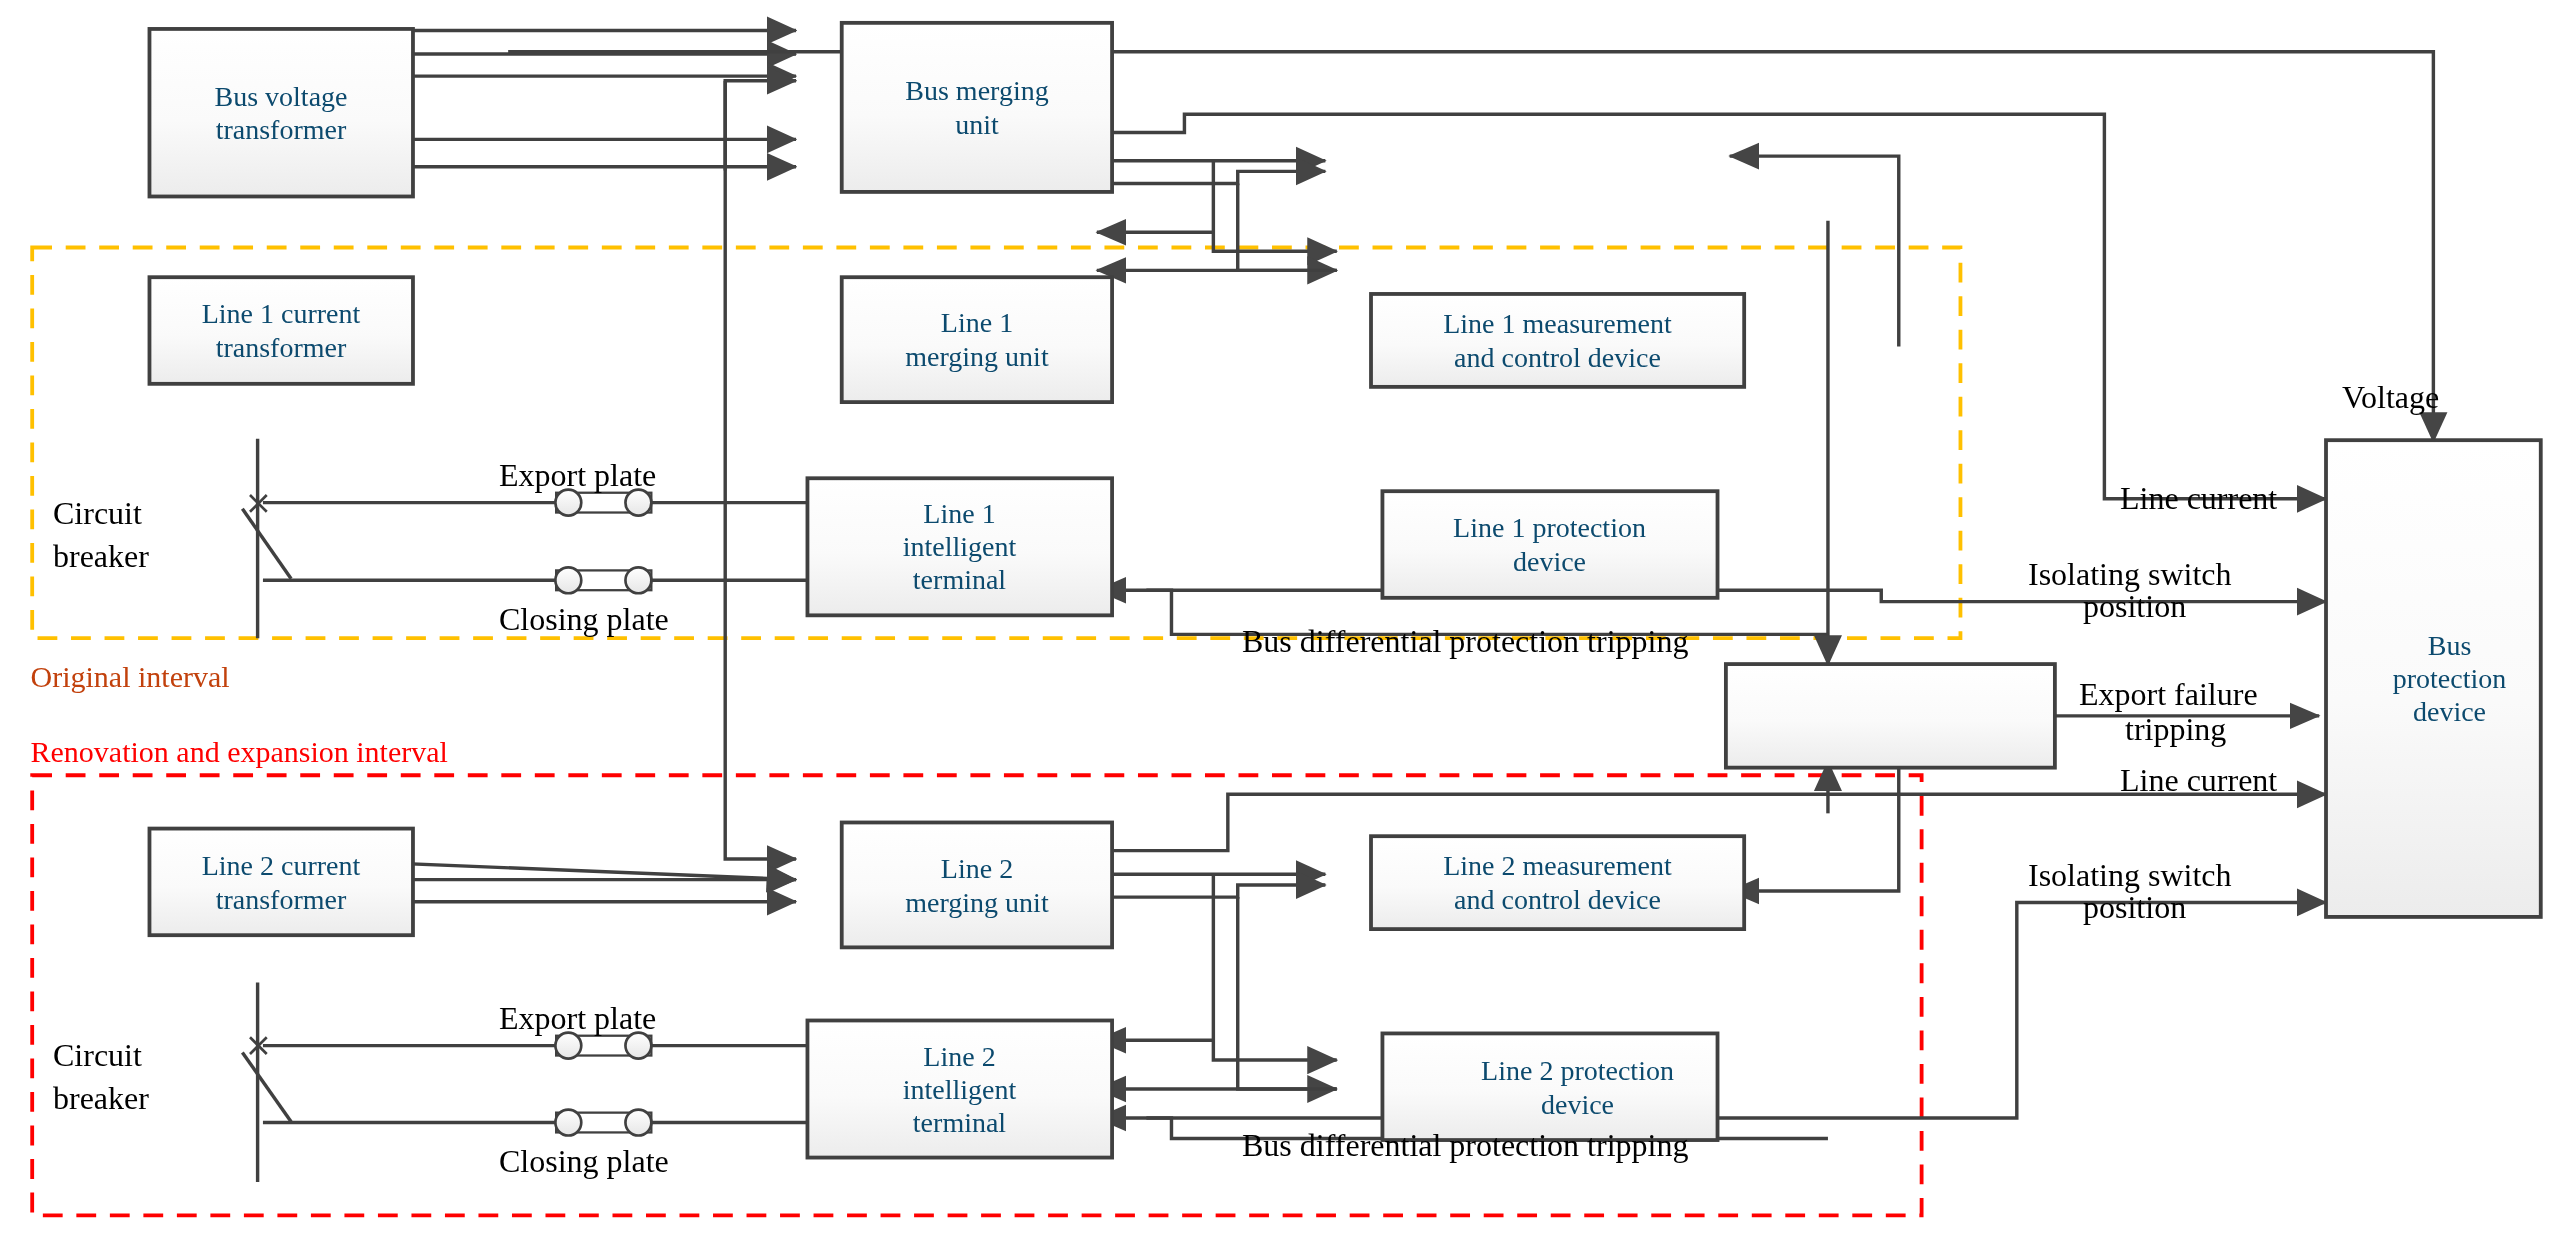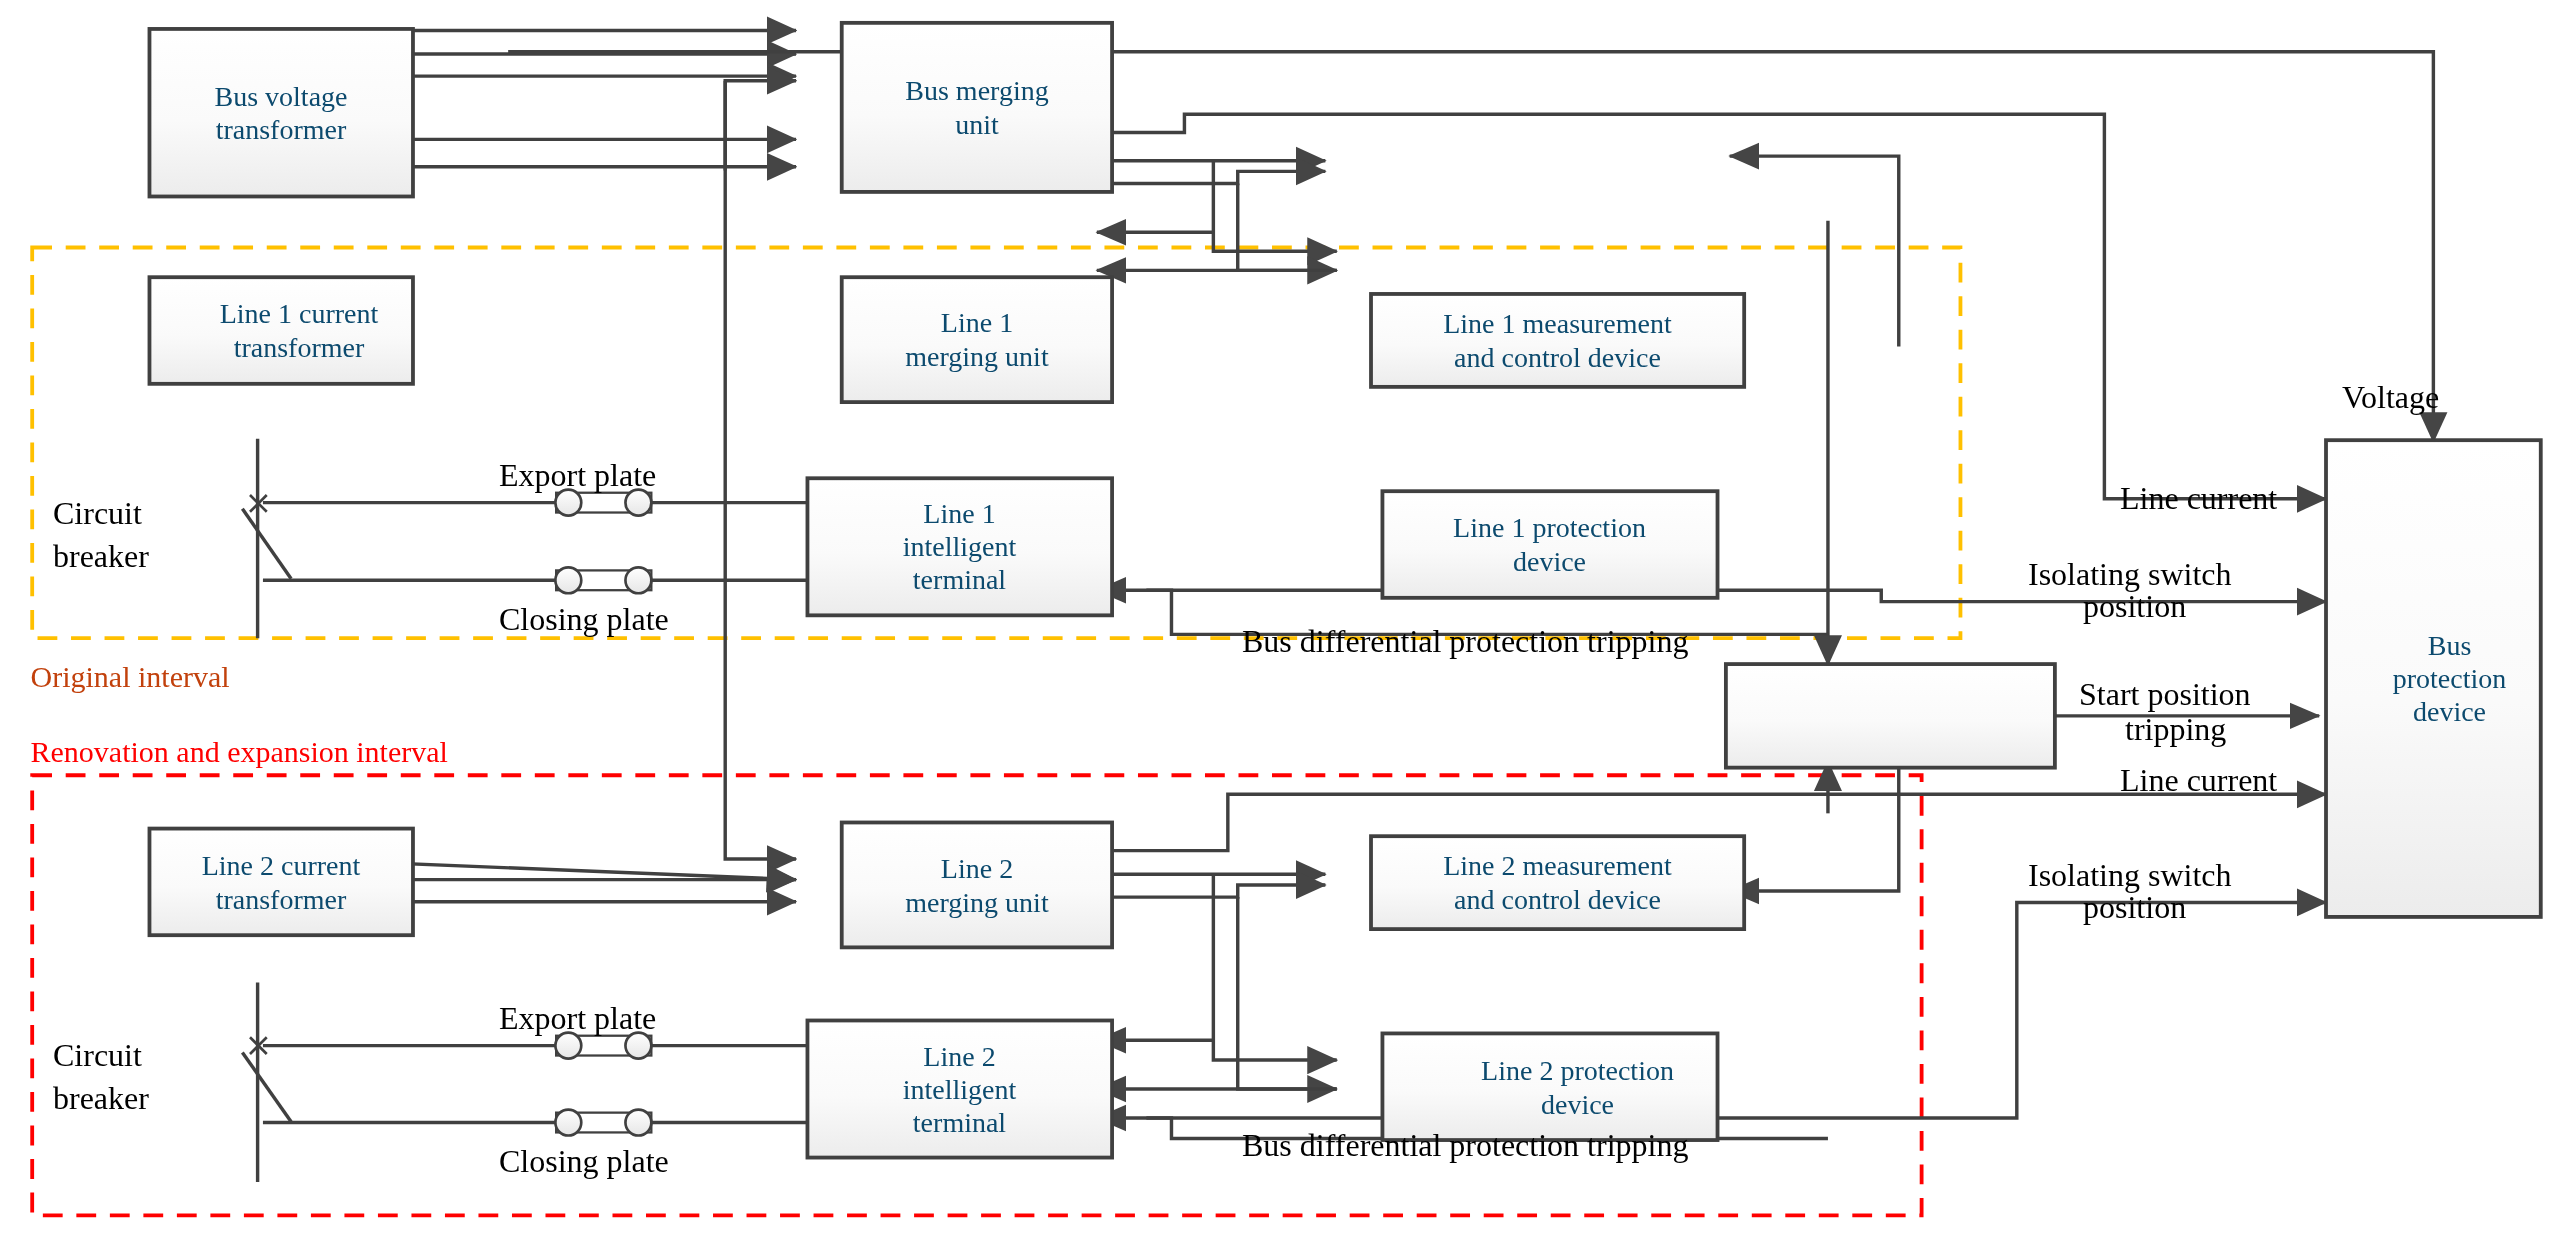--- a/index.html
+++ b/index.html
@@ -166,21 +166,21 @@
 </svg>
 
 <div class="boxlabel" style="left:149px;top:29px;width:264px;height:168px;">
   <div><span>Bus voltage</span><br>
        <span>transformer</span></div>
 </div>
 <div class="boxlabel" style="left:842px;top:23px;width:270px;height:169px;">
   <div><span>Bus merging</span><br>
        <span>unit</span></div>
 </div>
-<div class="boxlabel" style="left:149px;top:277px;width:264px;height:107px;padding-left:18px;">
+<div class="boxlabel" style="left:149px;top:277px;width:264px;height:107px;">
   <div><span>Line 1 current</span><br>
        <span>transformer</span></div>
 </div>
 <div class="boxlabel" style="left:842px;top:277px;width:270px;height:125px;">
   <div><span>Line 1</span><br>
        <span>merging unit</span></div>
 </div>
 <div class="boxlabel" style="left:1371px;top:294px;width:373px;height:93px;">
   <div><span>Line 1 measurement</span><br>
        <span>and control device</span></div>
@@ -221,21 +221,21 @@
        <span>device</span></div>
 </div>
 
 <div class="freetext" style="left:2342px;top:379px;">Voltage</div>
 
 <div class="freetext" style="left:2120px;top:480px;">Line current</div>
 
 <div class="freetext" style="left:2028px;top:556px;">Isolating switch</div>
 <div class="freetext" style="left:2083px;top:588px;">position</div>
 
-<div class="freetext" style="left:2079px;top:676px;">Start position</div>
+<div class="freetext" style="left:2079px;top:676px;">Export failure</div>
 <div class="freetext" style="left:2125px;top:711px;">tripping</div>
 
 <div class="freetext" style="left:2120px;top:762px;">Line current</div>
 
 <div class="freetext" style="left:2028px;top:857px;">Isolating switch</div>
 <div class="freetext" style="left:2083px;top:889px;">position</div>
 
 <div class="freetext" style="left:1242px;top:623px;">Bus differential protection tripping</div>
 <div class="freetext" style="left:1242px;top:1127px;">Bus differential protection tripping</div>
 

